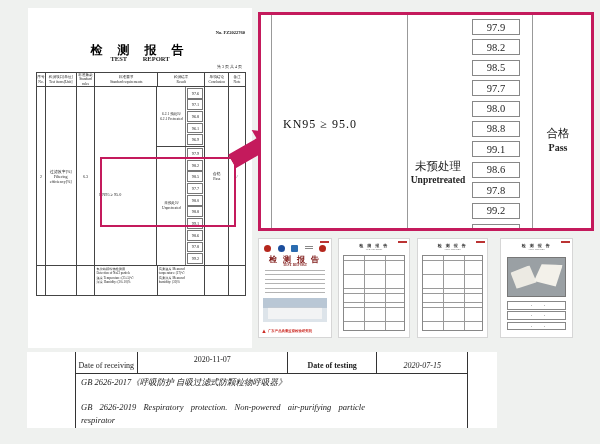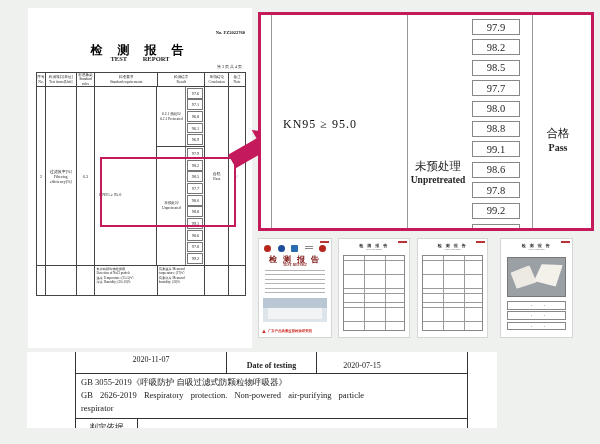--- a/index.html
+++ b/index.html
@@ -109,30 +109,30 @@
     background:repeating-linear-gradient(to right, transparent 0 6px, #bbb 6px 6.4px);
     background-size:60% 1px; background-position:center; background-repeat:no-repeat; }
 
   
   #bstrip { left:27px; top:352px; width:470px; height:76px; background:#fff; overflow:hidden; }
   #btable { position:absolute; left:48px; top:-9px; width:393px; border:1px solid #333;
     font-size:8px; }
   .bt-row { display:flex; border-bottom:1px solid #333; }
   .bt-row:last-child { border-bottom:none; }
   .bt-cell { border-right:1px solid #333; overflow:hidden; }
-  .bt-cell:last-child { border-right:none; }
+  .bt-cell:last-child { border-right:none;font-style:italic; }
   .r1 { height:30px; }
   .r1 .bt-cell { display:flex; align-items:flex-end; justify-content:center; padding-bottom:3px; }
   .b-l1{width:62px;} .b-v1{width:151px; align-items:flex-start !important; padding-top:11px;}
   .b-l2{width:90px;font-weight:bold;} .b-v2{width:90px;}
   .r2 { min-height:44px; }
   .r2 .lbl { width:62px; display:flex; flex-direction:column; align-items:center;
     justify-content:center; text-align:center; line-height:1.4; font-size:8px; }
   .r2 .val { width:331px; padding:2px 5px; line-height:1.55; font-size:8.5px; }
-  .r2 .val .en { word-spacing:5px; }
+  .r2 .val .en { word-spacing:5px;margin-top:12px; }
   .r3 { height:22px; }
   .r3 .lbl { width:62px; display:flex; justify-content:center; padding-top:3px; font-size:8.5px; }
   .r3 .rest { flex:1; }
 </style>
 </head>
 <body>
 
 <div id="ldoc" class="abs">
   <div class="ld-no">No. FZ2022760</div>
   <div class="ld-title">检 测 报 告</div>
@@ -323,27 +323,28 @@
   <div class="t4-rows">
     <div></div>
       <div></div>
       <div></div>
   </div>
 </div>
 
 <div id="bstrip" class="abs">
   <div id="btable">
     <div class="bt-row r1">
+      <div class="bt-cell b-l1">Date of receiving</div>
       <div class="bt-cell b-v1">2020-11-07</div>
       <div class="bt-cell b-l2">Date of testing</div>
       <div class="bt-cell b-v2">2020-07-15</div>
     </div>
     <div class="bt-row r2">
       <div class="bt-cell val">
-        <div>GB 3055-2019《呼吸防护 自吸过滤式防颗粒物呼吸器》</div>
+        <div>GB 2626-2017《呼吸防护 自吸过滤式防颗粒物呼吸器》</div>
         <div class="en">GB 2626-2019 Respiratory protection. Non-powered air-purifying particle respirator</div>
       </div>
     </div>
     <div class="bt-row r3">
       <div class="bt-cell lbl">判定依据</div>
       <div class="bt-cell rest"></div>
     </div>
   </div>
 </div>
 

